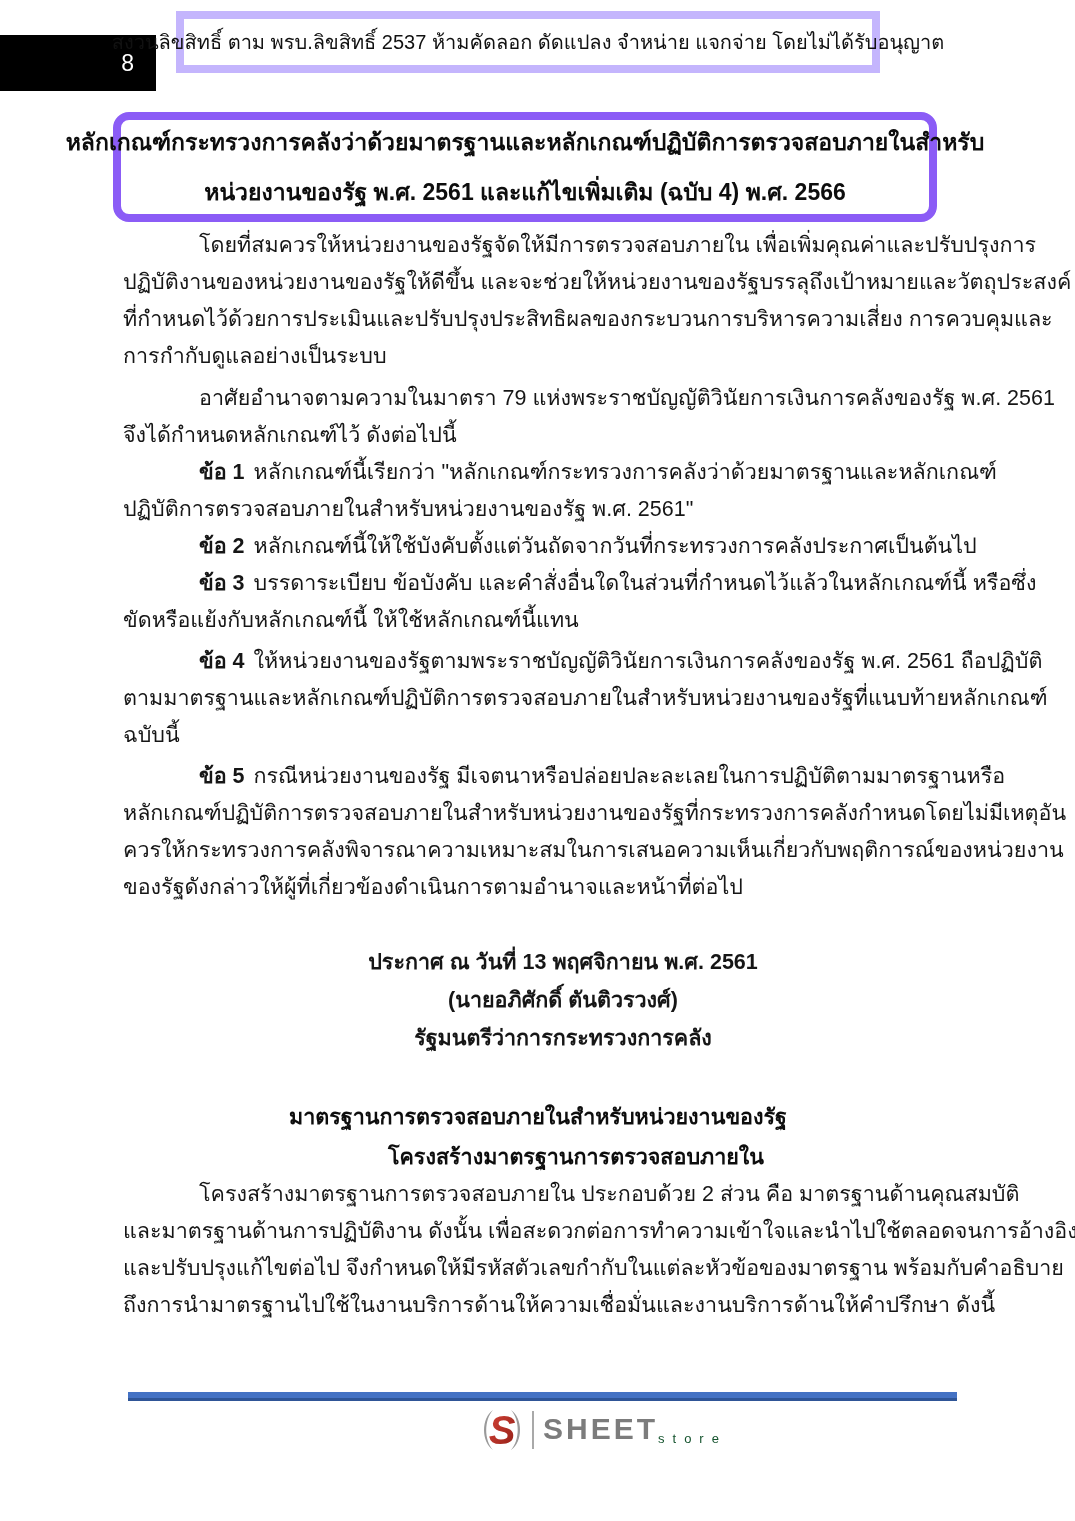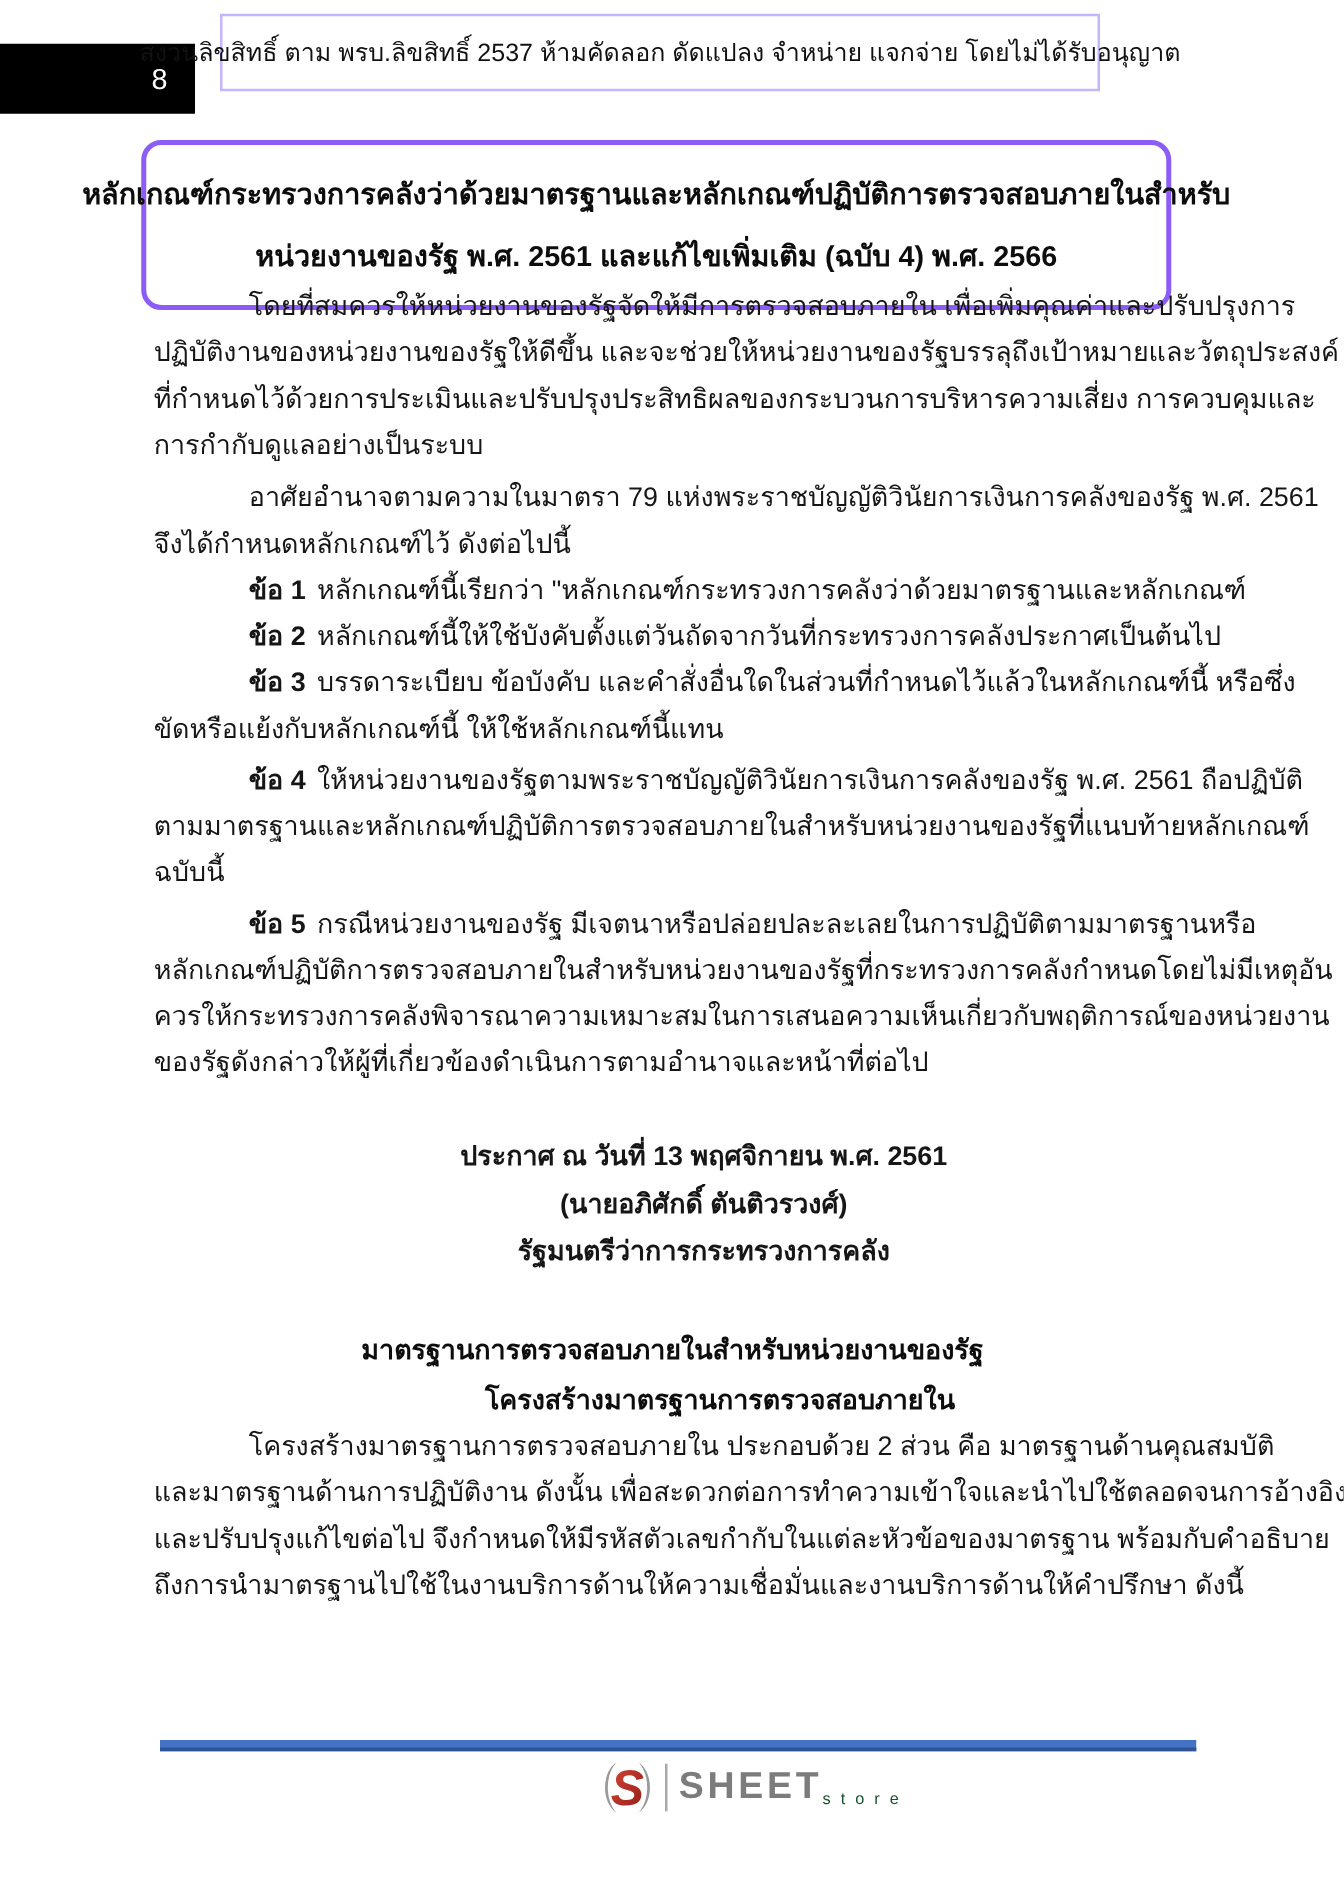--- a/index.html
+++ b/index.html
@@ -18,29 +18,29 @@
     position:absolute; left:0; top:35px; width:156px; height:56px;
     background:#000;
     color:#fff; font-size:23px;
     display:flex; align-items:center; justify-content:flex-end;
     padding-right:22px;
   }
 
   
   .copyright-box {
     position:absolute; left:176px; top:11px; width:704px; height:62px;
-    border:2px solid #c4b5fd;
+    border:8px solid #c4b5fd;
     display:flex; align-items:center; justify-content:center;
     font-size:20px; color:#111; white-space:nowrap;
   }
 
   
   .title-box {
-    position:absolute; left:113px; top:112px; width:824px; height:136px;
-    border:4px solid #8b5cf6; border-radius:16px;
+    position:absolute; left:113px; top:112px; width:824px; height:110px;
+    border:8px solid #8b5cf6; border-radius:16px;
     display:flex; flex-direction:column; align-items:center; justify-content:center;
     font-weight:bold; font-size:23px; color:#0d0d0d;
   }
   .title-box .tline { line-height:50px; white-space:nowrap; }
 
   
   .body-text {
     position:absolute; left:123px; top:227px; width:830px;
     font-size:21.5px; color:#161616;
   }
@@ -89,20 +89,21 @@
     <div class="line indent">โดยที่สมควรให้หน่วยงานของรัฐจัดให้มีการตรวจสอบภายใน เพื่อเพิ่มคุณค่าและปรับปรุงการ</div>
     <div class="line">ปฏิบัติงานของหน่วยงานของรัฐให้ดีขึ้น และจะช่วยให้หน่วยงานของรัฐบรรลุถึงเป้าหมายและวัตถุประสงค์</div>
     <div class="line">ที่กำหนดไว้ด้วยการประเมินและปรับปรุงประสิทธิผลของกระบวนการบริหารความเสี่ยง การควบคุมและ</div>
     <div class="line">การกำกับดูแลอย่างเป็นระบบ</div>
 
     <div class="sp5"></div>
     <div class="line indent">อาศัยอำนาจตามความในมาตรา 79 แห่งพระราชบัญญัติวินัยการเงินการคลังของรัฐ พ.ศ. 2561</div>
     <div class="line">จึงได้กำหนดหลักเกณฑ์ไว้ ดังต่อไปนี้</div>
 
     <div class="line indent"><span class="clause-label">ข้อ 1</span><span>หลักเกณฑ์นี้เรียกว่า "หลักเกณฑ์กระทรวงการคลังว่าด้วยมาตรฐานและหลักเกณฑ์</span></div>
+    <div class="line">ปฏิบัติการตรวจสอบภายในสำหรับหน่วยงานของรัฐ พ.ศ. 2561"</div>
 
     <div class="line indent"><span class="clause-label">ข้อ 2</span><span>หลักเกณฑ์นี้ให้ใช้บังคับตั้งแต่วันถัดจากวันที่กระทรวงการคลังประกาศเป็นต้นไป</span></div>
 
     <div class="line indent"><span class="clause-label">ข้อ 3</span><span>บรรดาระเบียบ ข้อบังคับ และคำสั่งอื่นใดในส่วนที่กำหนดไว้แล้วในหลักเกณฑ์นี้ หรือซึ่ง</span></div>
     <div class="line">ขัดหรือแย้งกับหลักเกณฑ์นี้ ให้ใช้หลักเกณฑ์นี้แทน</div>
 
     <div class="sp4"></div>
     <div class="line indent"><span class="clause-label">ข้อ 4</span><span>ให้หน่วยงานของรัฐตามพระราชบัญญัติวินัยการเงินการคลังของรัฐ พ.ศ. 2561 ถือปฏิบัติ</span></div>
     <div class="line">ตามมาตรฐานและหลักเกณฑ์ปฏิบัติการตรวจสอบภายในสำหรับหน่วยงานของรัฐที่แนบท้ายหลักเกณฑ์</div>
     <div class="line">ฉบับนี้</div>

